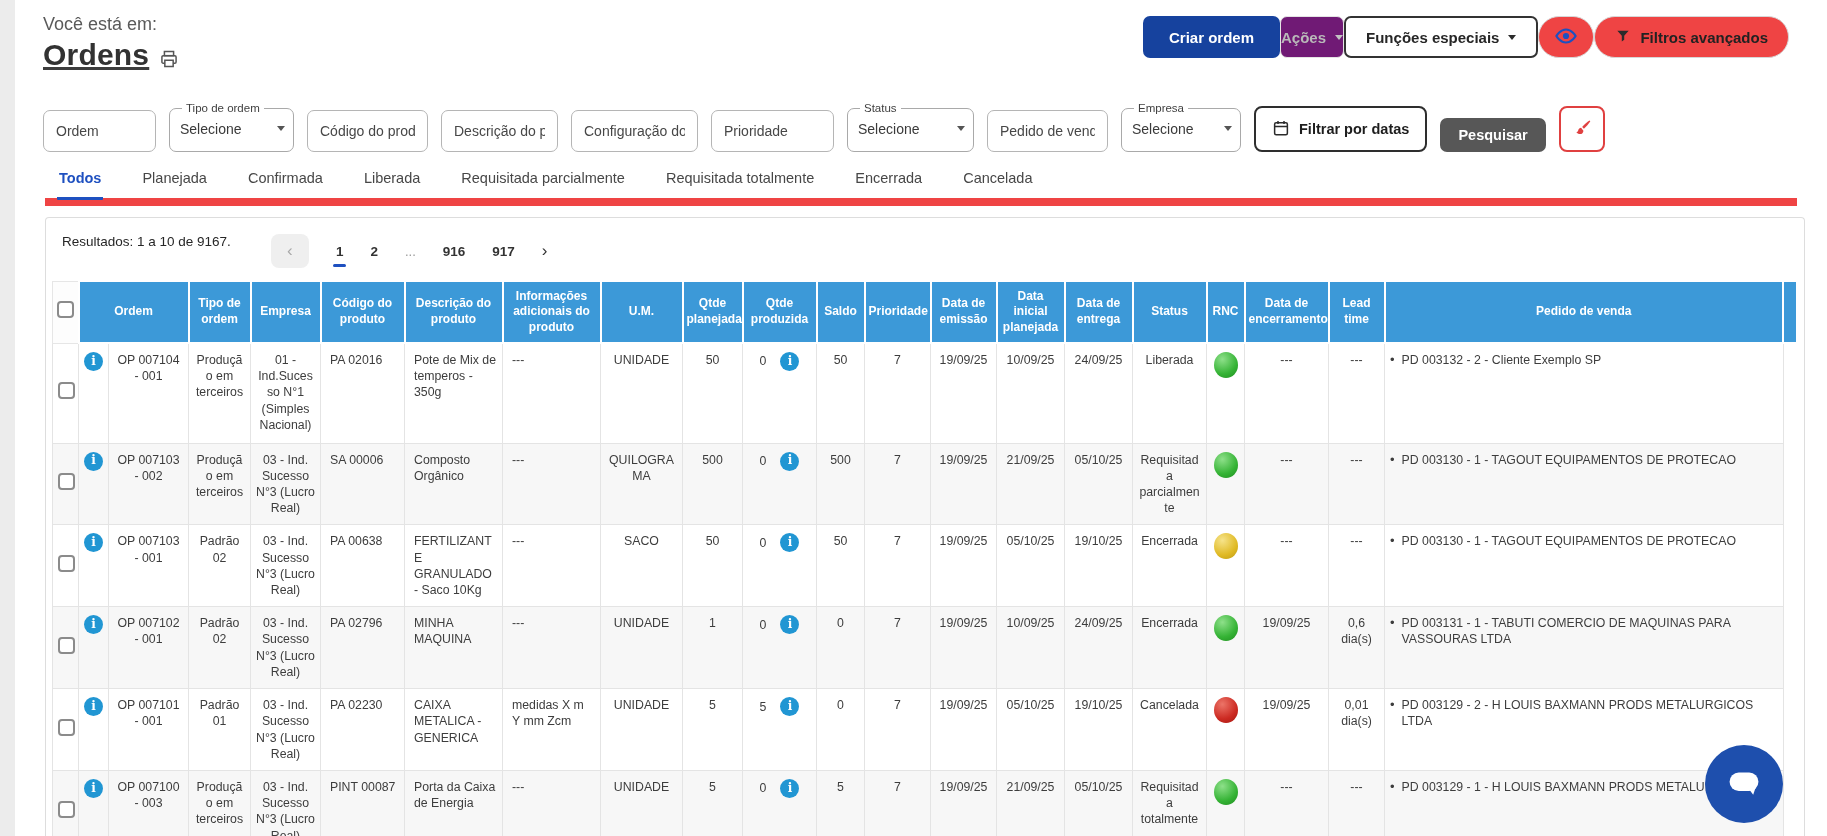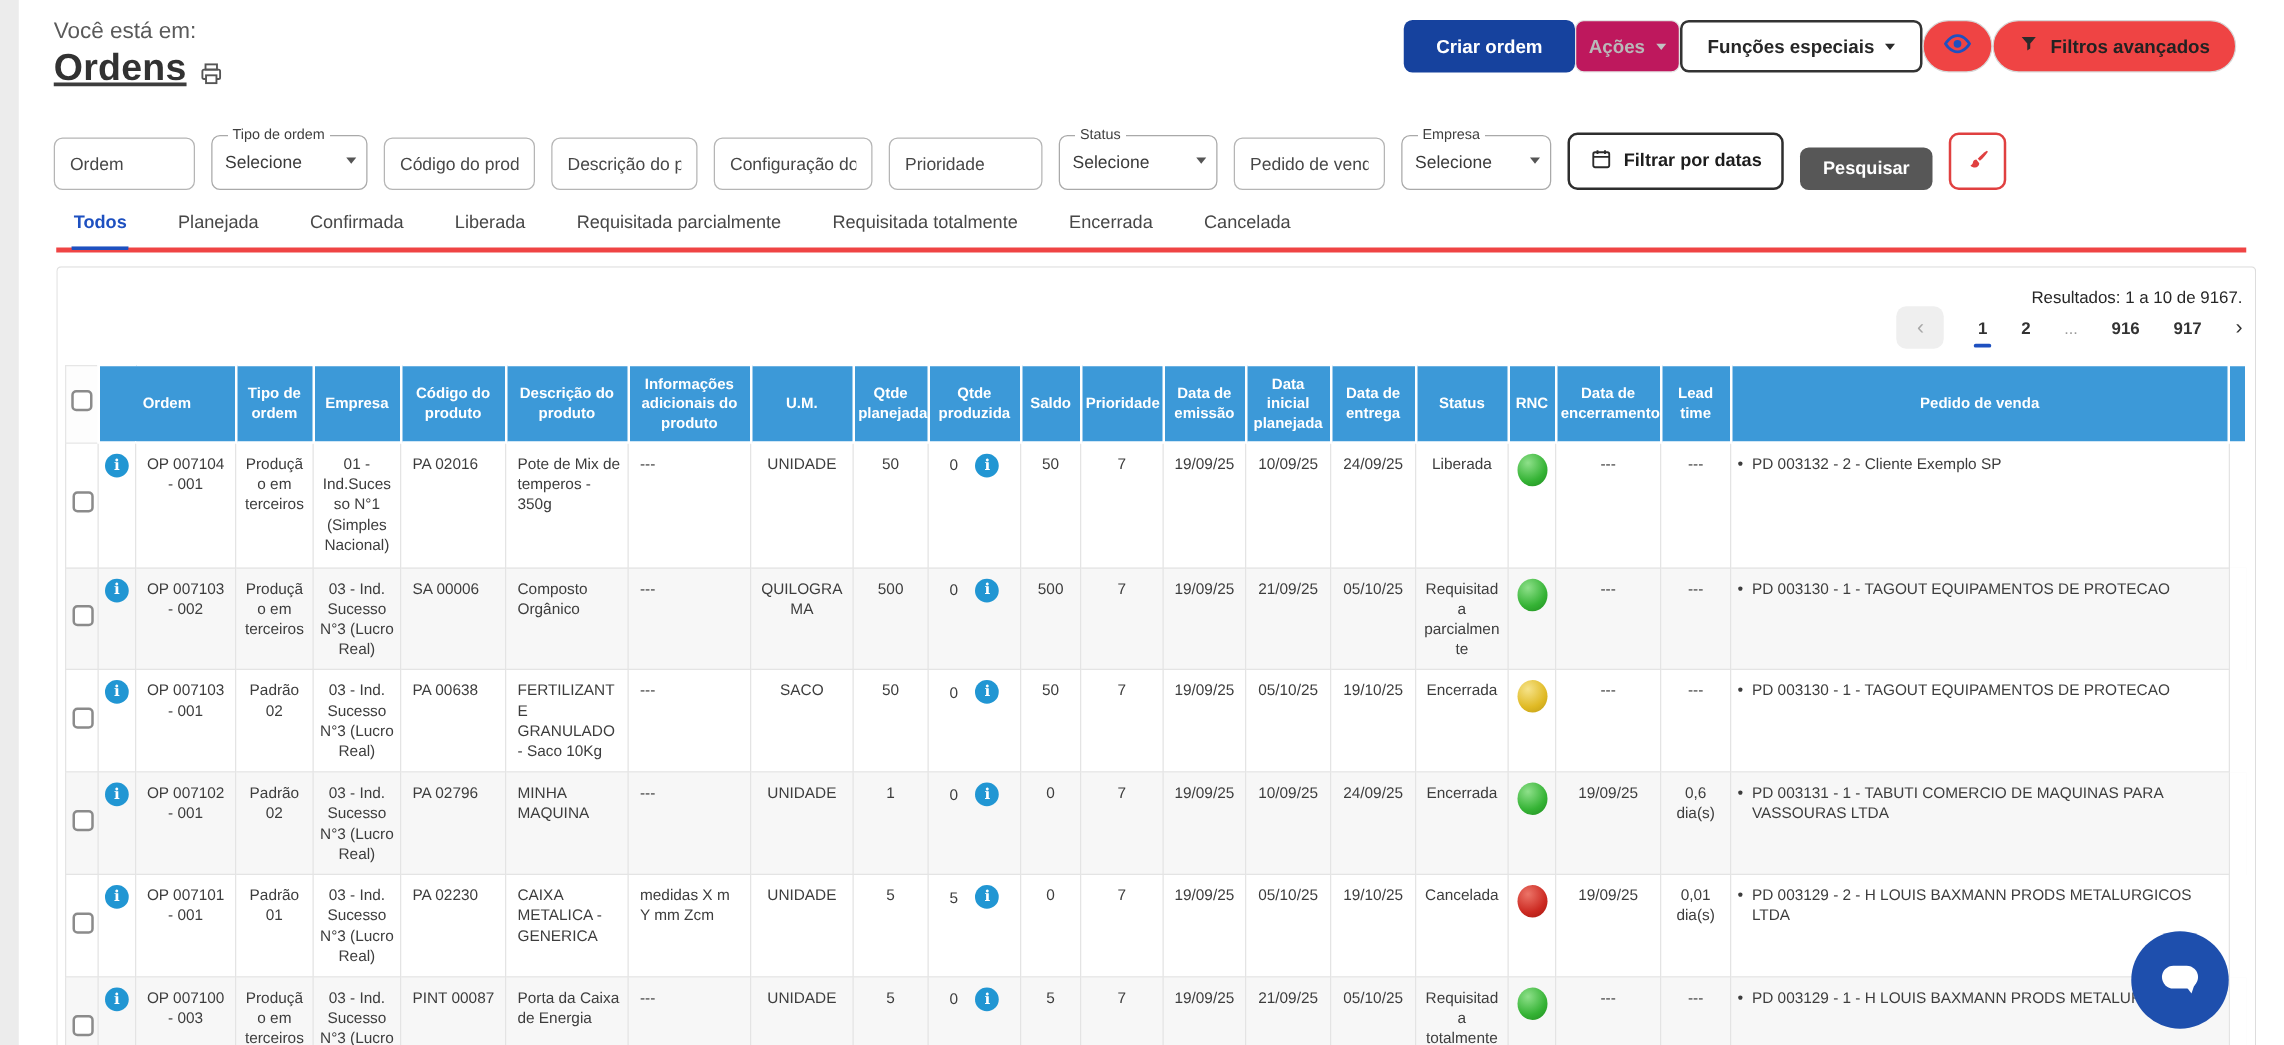--- a/index.html
+++ b/index.html
@@ -12,21 +12,21 @@
   .topbar { padding:14px 0 0 28px; }
   .breadcrumb { font-size:18px; color:#5a5a5a; }
   .title-row { display:flex; align-items:flex-end; gap:10px; margin-top:3px;text-decoration:underline; }
   .title-row h1 { font-size:30px; font-weight:800; color:#323232; letter-spacing:.2px; }
   .icon-btn { background:none; border:none; cursor:pointer; display:flex; align-items:center; }
 
   .top-actions { position:absolute; top:16px; right:38px; display:flex; align-items:center; gap:0; }
   .btn { height:42px; display:flex; align-items:center; gap:9px; font-size:15px; font-weight:700;
          border-radius:7px; cursor:pointer; font-family:inherit; }
   .btn-primary { background:#16429e; color:#fff; border:none; padding:0 26px; }
-  .btn-disabled { background:#be185d; color:#b9b9b9; border:1px solid #e4e4e4; padding:0 10px; }
+  .btn-disabled { background:#701a75; color:#b9b9b9; border:1px solid #e4e4e4; padding:0 0; }
   .btn-outline-dark { background:#fff; color:#262626; border:2px solid #333; padding:0 20px; }
   .btn-pill { background:#ef4444; border:1px solid #d7d7d7; border-radius:22px; color:#222; padding:0 20px; }
   .btn-eye { width:56px; justify-content:center; padding:0; }
   .caret { width:0; height:0; border-left:4.5px solid transparent; border-right:4.5px solid transparent;
            border-top:5.5px solid #555; display:inline-block; }
   .caret.light { border-top-color:#c2c2c2; }
   .caret.dark { border-top-color:#2b2b2b; }
 
   
   .filter-row { display:flex; align-items:flex-end; gap:13px; margin:30px 0 0 28px; height:50px; }
@@ -42,30 +42,30 @@
   .w-conf{width:127px} .w-prio{width:123px} .w-status{width:127px} .w-pedido{width:121px}
   .w-emp{width:120px}
   .btn-dates { height:46px; background:#fff; border:2px solid #2e2e2e; border-radius:8px; color:#1d1d1d;
                font-size:14.5px; font-weight:700; padding:0 16px; display:flex; align-items:center; gap:9px; cursor:pointer; font-family:inherit;}
   .btn-search { height:34px; background:#575757; border:none; border-radius:7px; color:#fff;
                 font-size:14.5px; font-weight:700; padding:0 18px; cursor:pointer; font-family:inherit;}
   .btn-clear { height:46px; width:46px; background:#fff; border:2px solid #e04040; border-radius:8px;
                display:flex; align-items:center; justify-content:center; cursor:pointer; }
 
   
-  .tabs-row { margin:18px 30px 0 30px; border-bottom:4px solid #ef4444; }
+  .tabs-row { margin:18px 30px 0 30px; border-bottom:8px solid #ef4444; }
   .tabs { display:flex; gap:37px; padding-left:12px; }
   .tab { font-size:14.5px; color:#474747; padding:0 2px 11px 2px; cursor:pointer;
          border-bottom:3px solid transparent; margin-bottom:-2px; }
   .tab.active { color:#1e50c0; font-weight:700; border-bottom-color:#1e50c0; border-radius:1px; }
 
   
   .content-card { margin:11px 22px 0 30px; border:1px solid #ddd; border-bottom:none;
                   border-radius:4px 4px 0 0; padding:8px 6px 0 6px; background:#fff; }
-  .results-bar { display:flex; align-items:flex-end; padding:8px 4px 12px 10px;flex-direction:column; }
+  .results-bar { display:flex; align-items:flex-start; padding:8px 4px 12px 10px; }
   .results-summary { font-size:13.5px; color:#262626; }
   .pagination { display:flex; align-items:center; gap:27px; margin-left:40px; }
   .pg-prev { width:38px; height:34px; background:#efefef; border:none; border-radius:8px; color:#a8a8a8;
              font-size:17px; cursor:default; }
   .pg-next { background:none; border:none; color:#333; font-size:17px; cursor:pointer; }
   .pg-num { font-size:13.5px; font-weight:700; color:#333; cursor:pointer; position:relative; }
   .pg-num.active::after { content:""; position:absolute; left:-3px; right:-3px; bottom:-8px; height:3px;
              background:#1e50c0; border-radius:2px; }
   .pg-ellipsis { color:#9a9a9a; font-size:13px; }
 

